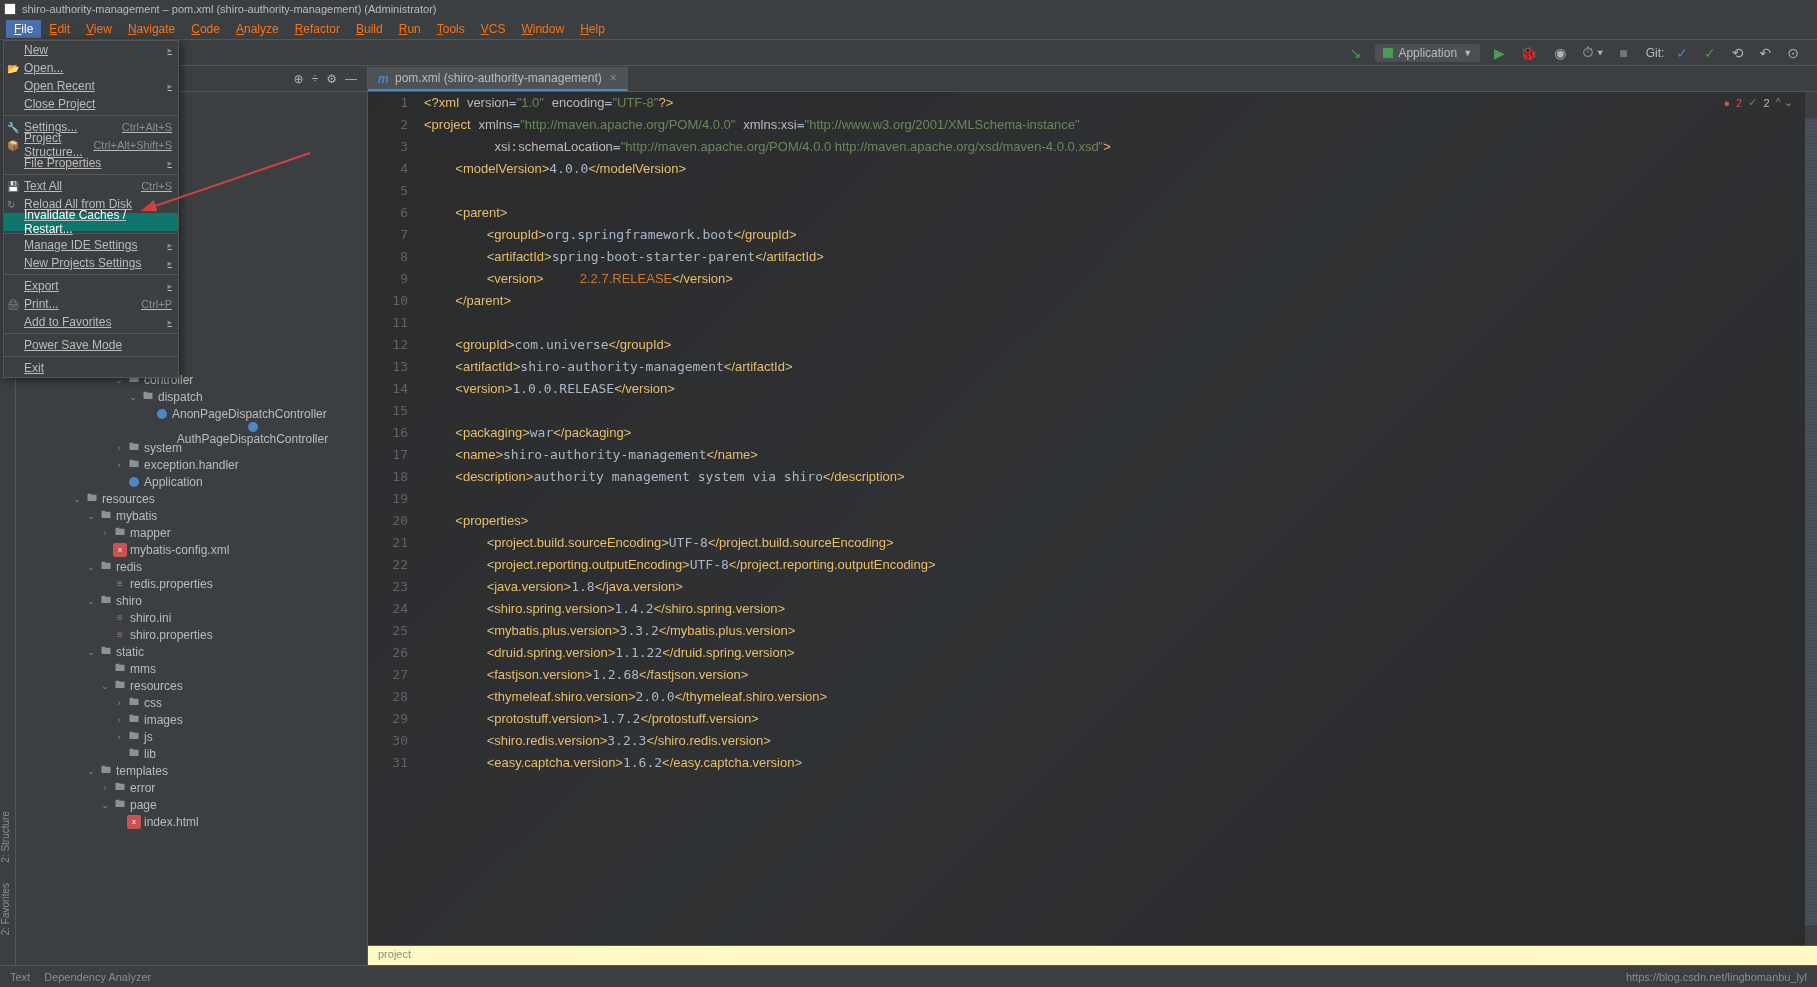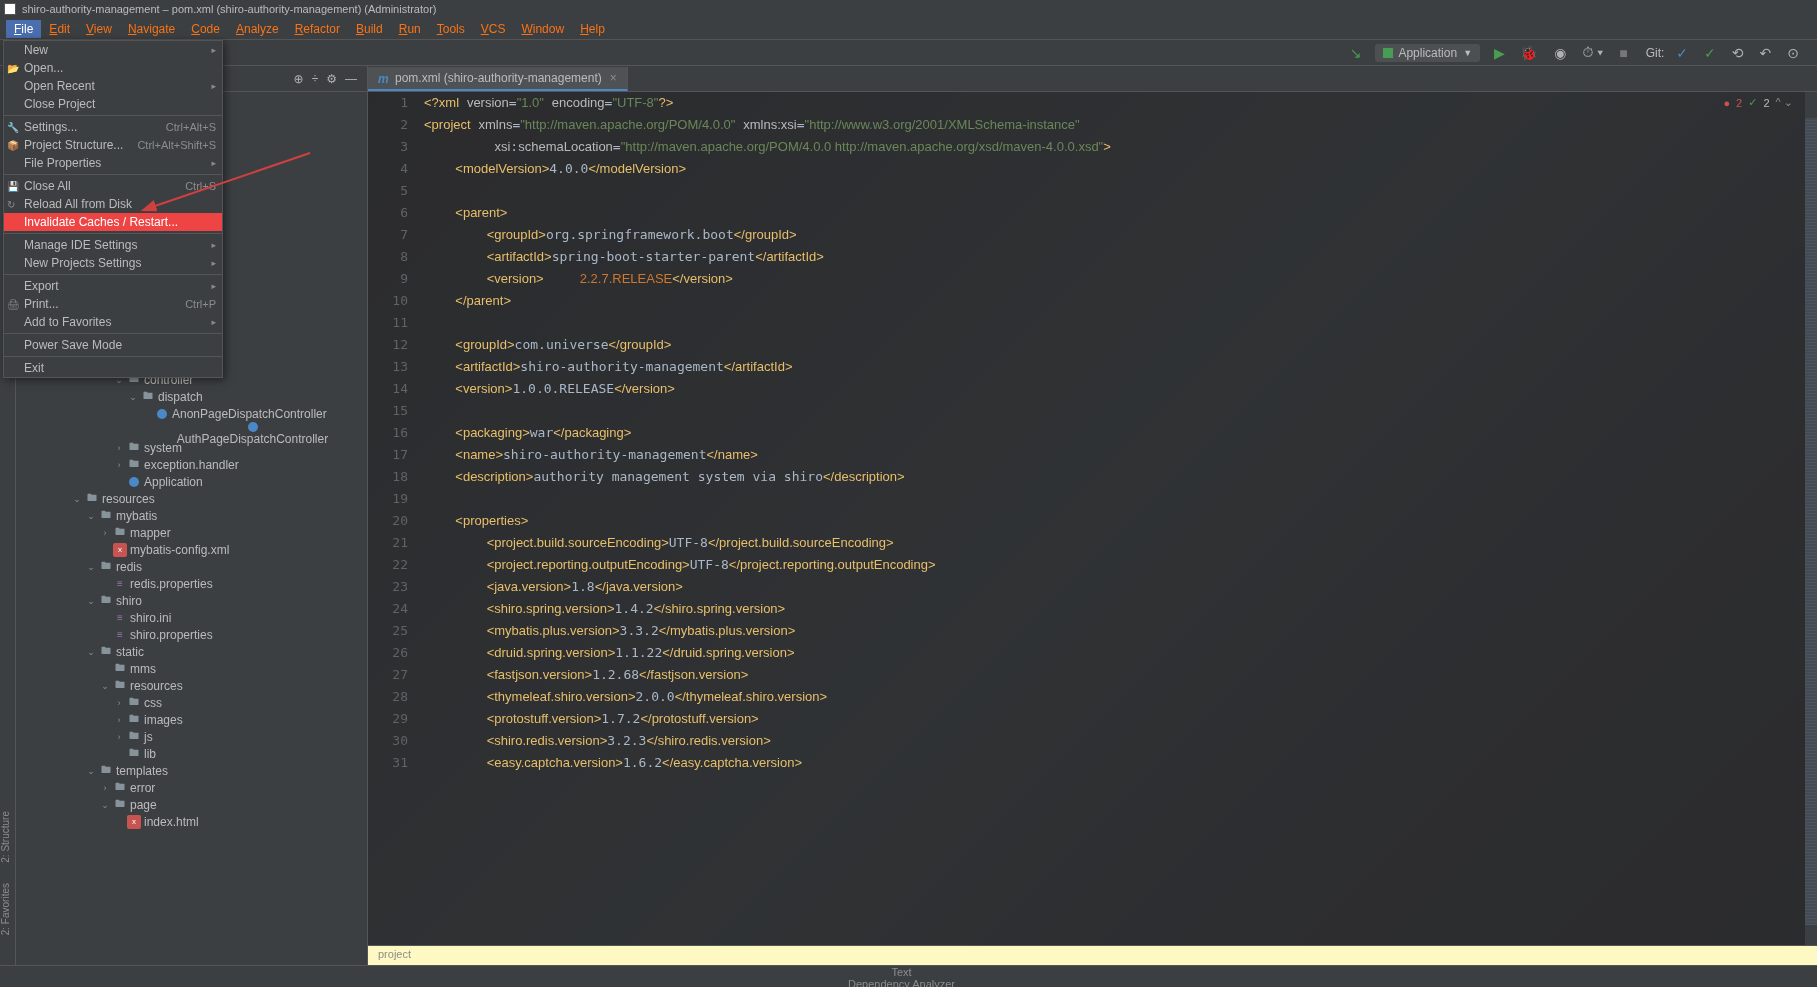--- a/index.html
+++ b/index.html
@@ -34,23 +34,23 @@
 
 .tree { padding: 2px 0; font-size: 12px; }
 .tree .node { display: flex; align-items: center; height: 17px; padding: 0 4px; white-space: nowrap; }
 .tree .chev { width: 10px; color: #8c8c8c; font-size: 9px; text-align: center; }
 .tree .ficon { width: 14px; height: 14px; margin: 0 3px; display: flex; align-items: center; justify-content: center; font-size: 10px; }
 .tree .folder { color: #87939a; }
 .tree .file-xml { background: #c75450; color: #fff; border-radius: 2px; font-size: 8px; }
 .tree .file-ini { color: #9876aa; }
 .tree .file-class { background: #4a88c7; border-radius: 50%; width: 10px; height: 10px; }
 
-.file-menu { position: absolute; left: 3px; top: 40px; width: 220px; background: #3c3f41; border: 1px solid #555; box-shadow: 2px 2px 8px rgba(0,0,0,0.5); z-index: 100; }
+.file-menu { position: absolute; left: 3px; top: 40px; width: 176px; background: #3c3f41; border: 1px solid #555; box-shadow: 2px 2px 8px rgba(0,0,0,0.5); z-index: 100; text-decoration: underline; }
 .file-menu .m-item { display: flex; align-items: center; height: 18px; padding: 0 6px 0 20px; font-size: 12px; position: relative; }
-.file-menu .m-item.sel { background: #ef4444; color: #fff; align-items: center; }
+.file-menu .m-item.sel { background: #0f766e; color: #fff; align-items: center; }
 .file-menu .m-item .shortcut { margin-left: auto; color: #8c8c8c; font-size: 11px; }
 .file-menu .m-item .arrow { margin-left: auto; font-size: 9px; color: #8c8c8c; }
 .file-menu .sep { height: 1px; background: #555; margin: 2px 0; }
 .file-menu .m-icon { position: absolute; left: 3px; width: 12px; font-size: 10px; color: #8c8c8c; }
 
 .editor-area { flex: 1; display: flex; flex-direction: column; background: #2b2b2b; position: relative; }
 .tabs { height: 26px; background: #3c3f41; display: flex; align-items: center; border-bottom: 1px solid #555; }
 .tabs .tab { display: flex; align-items: center; padding: 4px 10px; background: #4e5254; border-right: 1px solid #555; font-size: 12px; border-bottom: 2px solid #4a88c7; }
 .tabs .tab .t-icon { width: 12px; height: 12px; margin-right: 5px; color: #4a88c7; font-weight: bold; font-style: italic; }
 .tabs .tab .close { margin-left: 8px; color: #8c8c8c; cursor: pointer; }
@@ -69,21 +69,21 @@
 .prolog { color: #e8bf6a; }
 
 .inspections { position: absolute; right: 24px; top: 4px; z-index: 5; font-size: 11px; display: flex; align-items: center; gap: 6px; }
 .inspections .err { color: #c75450; }
 .inspections .chk { color: #499c54; }
 
 .right-stripe { position: absolute; right: 0; top: 0; bottom: 0; width: 12px; background: #3c3f41; z-index: 2; }
 
 .breadcrumb-bar { height: 20px; background: #fef9c3; border-top: 1px solid #555; padding: 2px 10px; font-size: 11px; color: #8c8c8c; }
 
-.statusbar { height: 22px; background: #3c3f41; border-top: 1px solid #555; display: flex; align-items: center; padding: 0 10px; font-size: 11px; color: #8c8c8c; flex-direction: column; }
+.statusbar { height: 22px; background: #3c3f41; border-top: 1px solid #555; display: flex; align-items: center; padding: 0 10px; font-size: 11px; color: #8c8c8c; }
 .statusbar .sb-tab { margin-right: 14px; }
 .statusbar .spacer { flex: 1; }
 
 .arrow-annotation { position: absolute; left: 140px; top: 145px; z-index: 200; pointer-events: none; }
 
 .scrollmap { position: absolute; right: 0; top: 26px; bottom: 20px; width: 12px; background: repeating-linear-gradient(0deg, #5a6370 0px, #5a6370 1px, #4a5360 1px, #4a5360 3px); z-index: 3; opacity: 0.6; }
 </style>
 </head>
 <body>
 
@@ -419,21 +419,21 @@
       <span>Project Structure...</span>
       <span class="shortcut">Ctrl+Alt+Shift+S</span>
     </div>
     <div class="m-item">
       <span>File Properties</span>
       <span class="arrow">▸</span>
     </div>
     <div class="sep"></div>
     <div class="m-item">
       <span class="m-icon">💾</span>
-      <span>Close All</span>
+      <span>Text All</span>
       <span class="shortcut">Ctrl+S</span>
     </div>
     <div class="m-item">
       <span class="m-icon">↻</span>
       <span>Reload All from Disk</span>
     </div>
     <div class="m-item sel">
       <span>Invalidate Caches / Restart...</span>
     </div>
     <div class="sep"></div>

